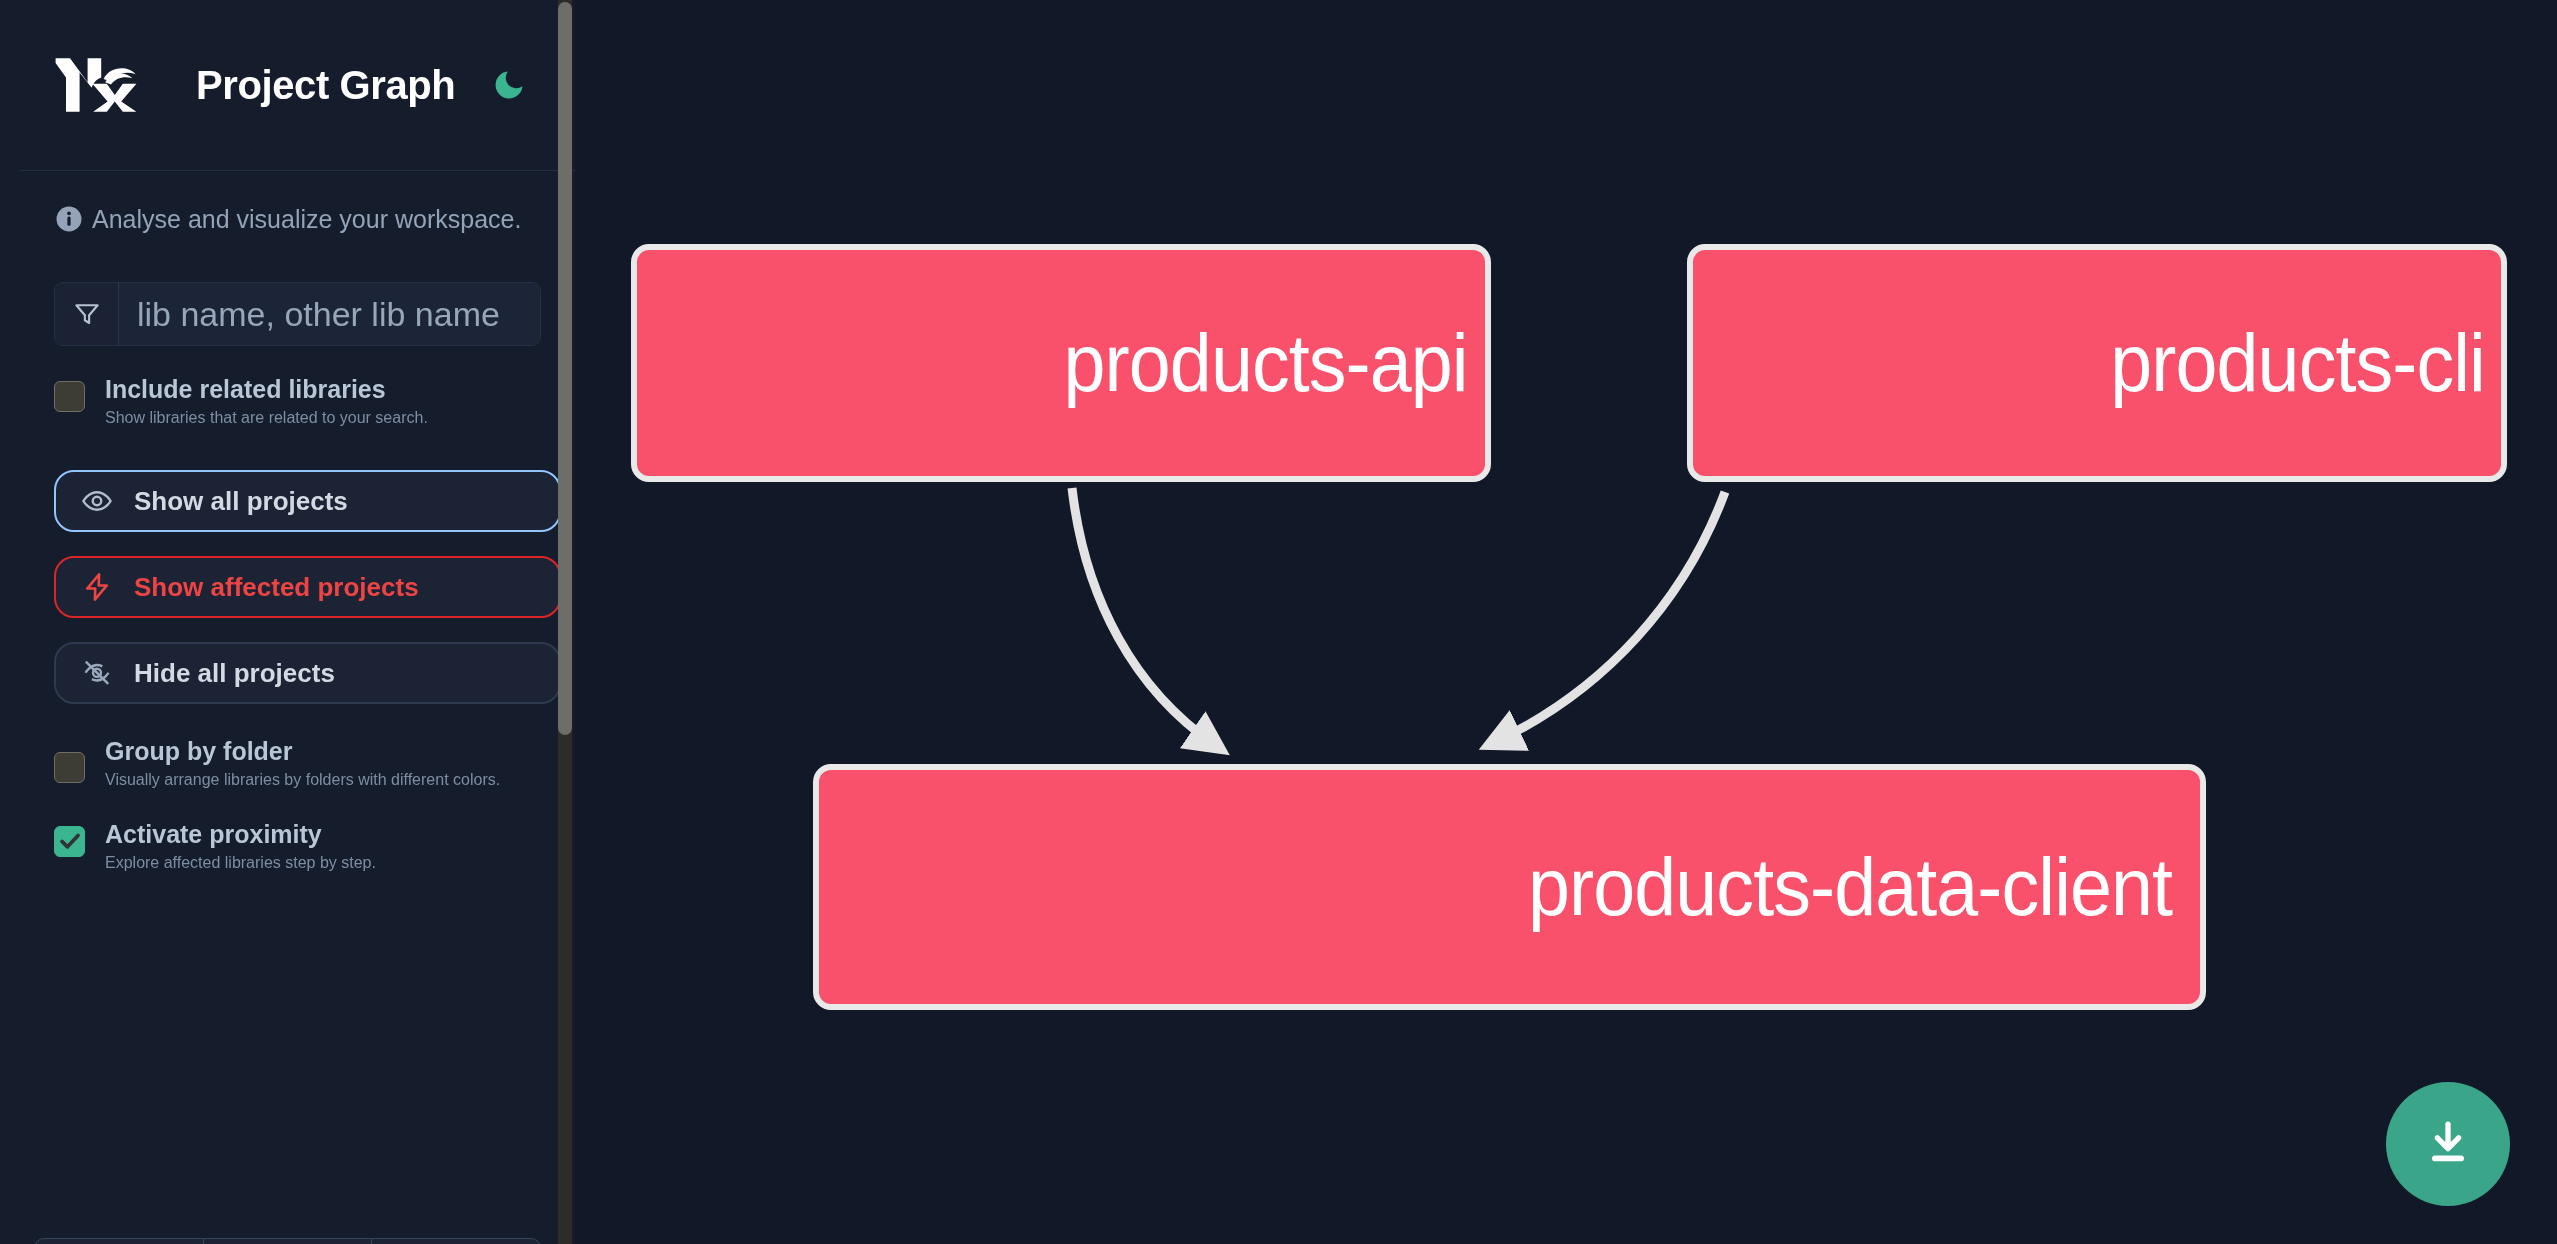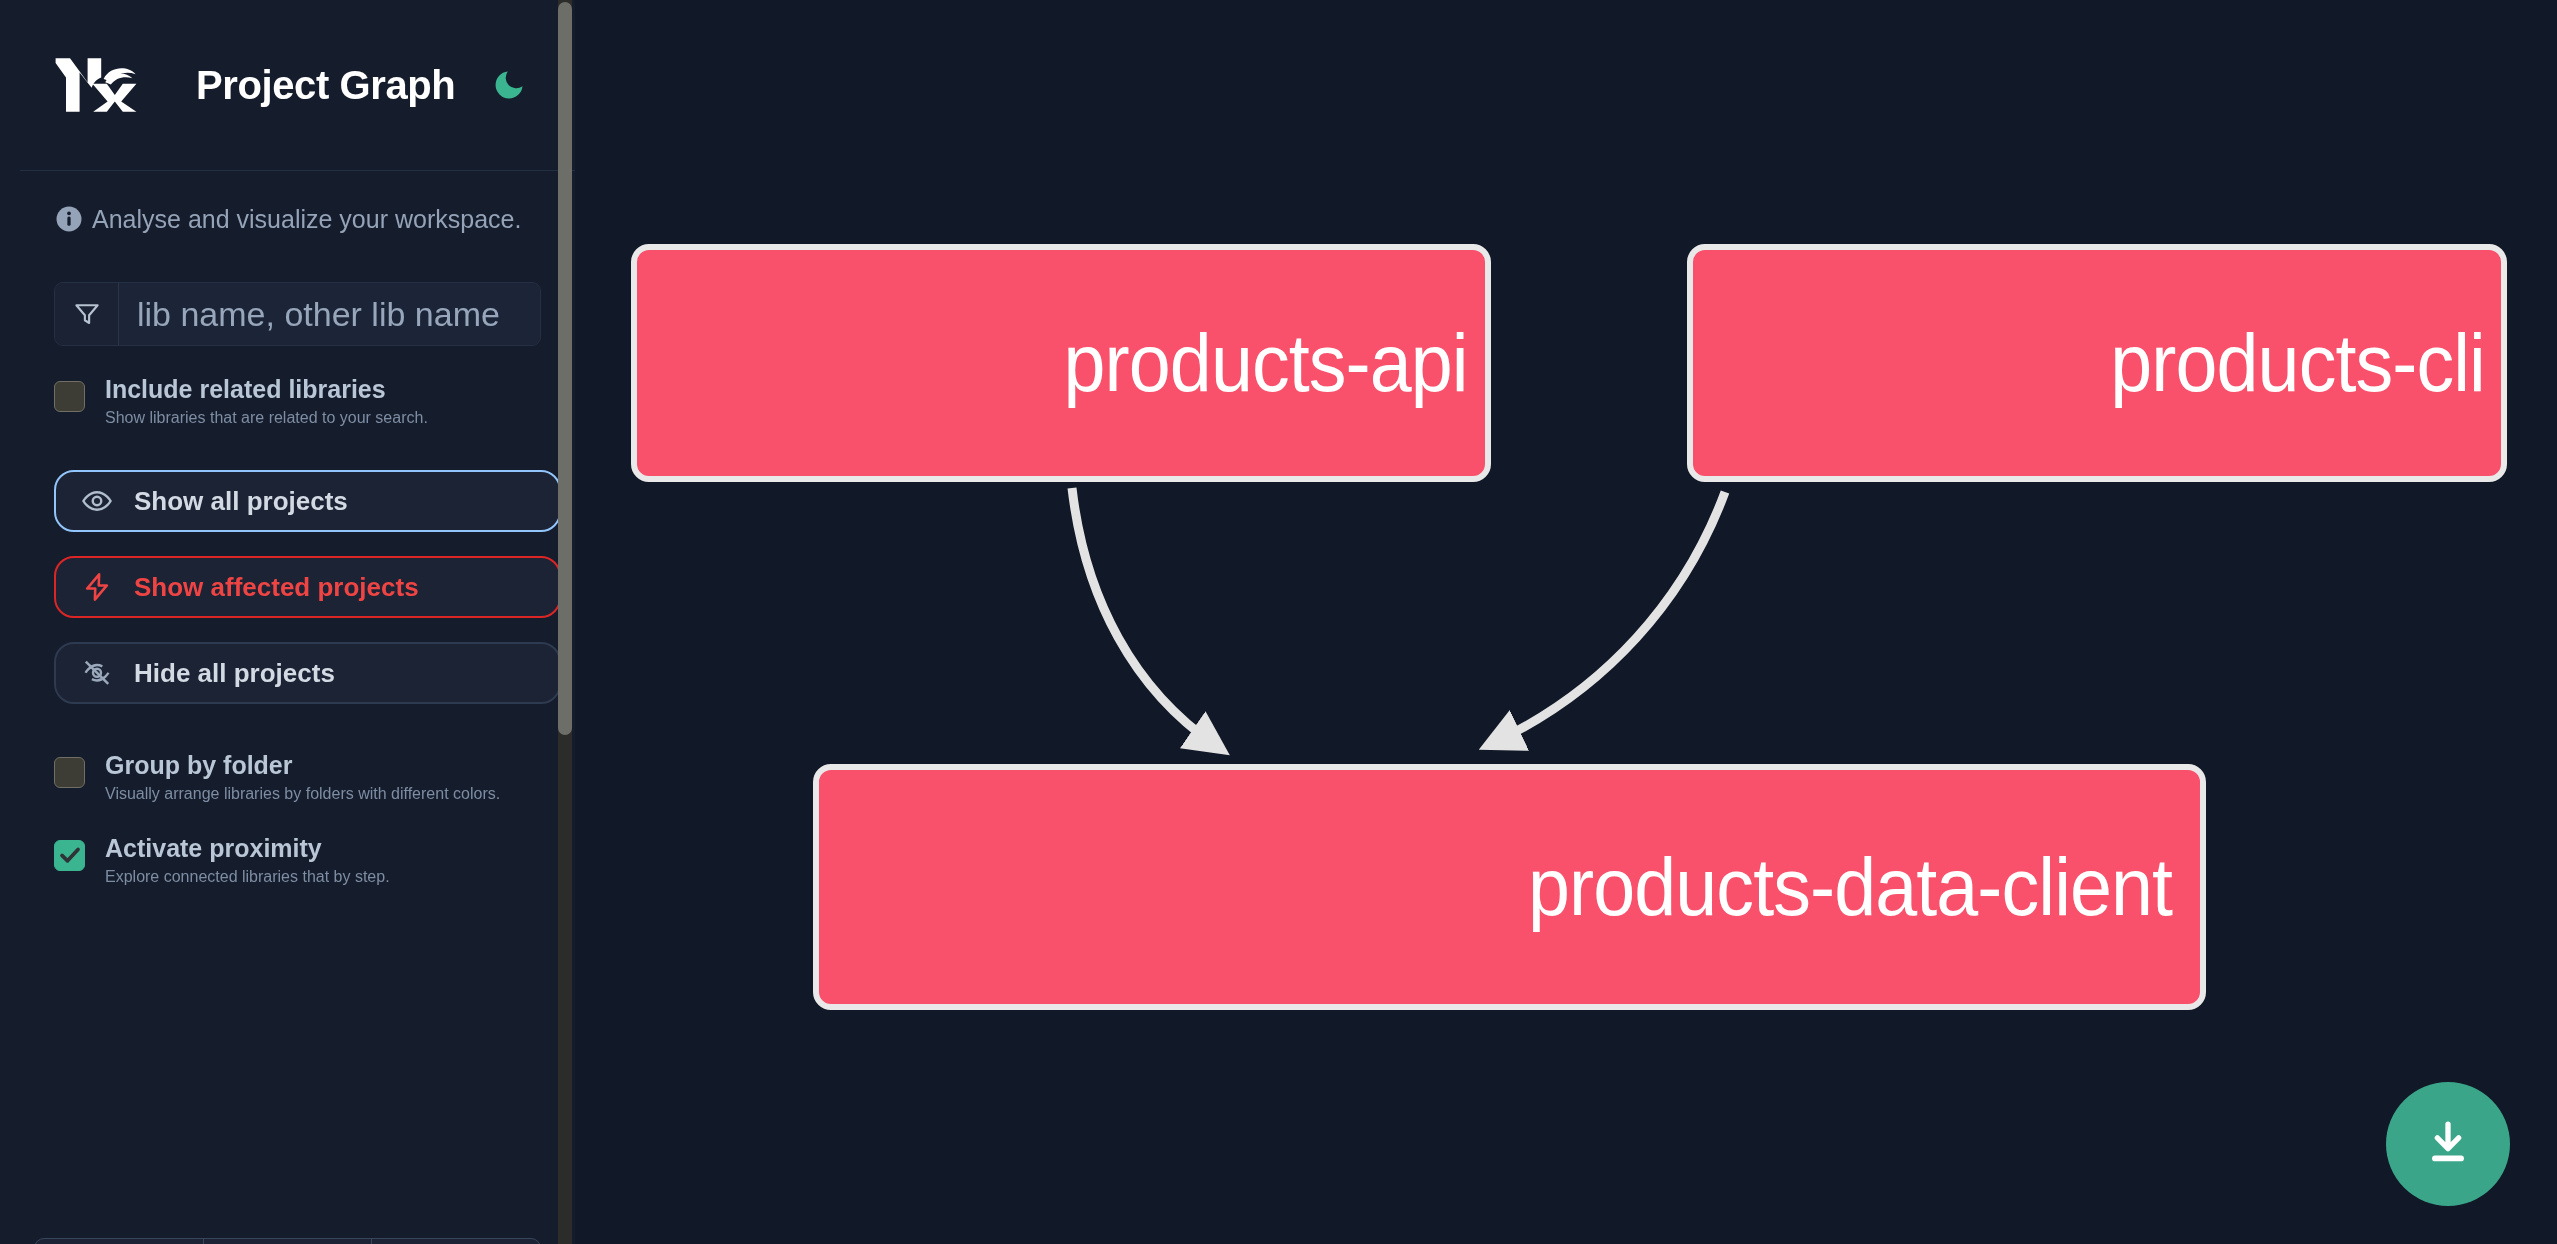--- a/index.html
+++ b/index.html
@@ -348,37 +348,37 @@
         <span class="btn-icon">
           <svg viewBox="0 0 24 24" width="32" height="32" aria-hidden="true">
             <path fill="none" stroke="#9aa8bb" stroke-width="1.8" d="M3.4 11.8S6.8 6 12 6c1.5 0 2.8.4 4 1M20.6 11.8S17.2 17.6 12 17.6c-1.4 0-2.7-.4-3.8-1"></path>
             <circle cx="12" cy="11.8" r="3" fill="none" stroke="#9aa8bb" stroke-width="1.8"></circle>
             <line x1="3.6" y1="3.4" x2="20.4" y2="20.2" stroke="#9aa8bb" stroke-width="1.9"></line>
           </svg>
         </span>
         <span class="btn-label">Hide all projects</span>
       </button>
 
-      <div class="check-block" style="margin-top:48px;">
+      <div class="check-block" style="margin-top:34px;align-items:center;">
         <span class="checkbox off"></span>
         <div class="check-texts">
           <div class="check-title">Group by folder</div>
           <div class="check-desc">Visually arrange libraries by folders with different colors.</div>
         </div>
       </div>
 
       <div class="check-block" style="margin-top:30px;">
         <span class="checkbox on">
           <svg viewBox="0 0 24 24" width="26" height="26" aria-hidden="true">
             <path fill="none" stroke="#2d3336" stroke-width="3.4" stroke-linecap="round" stroke-linejoin="round" d="M4.6 12.4 9.7 17.4 19.4 6.9"></path>
           </svg>
         </span>
         <div class="check-texts">
           <div class="check-title">Activate proximity</div>
-          <div class="check-desc">Explore connected libraries that by step.</div>
+          <div class="check-desc">Explore affected libraries step by step.</div>
         </div>
       </div>
     </div>
 
     <div class="segmented">
       <div></div>
       <div></div>
       <div></div>
     </div>
 

